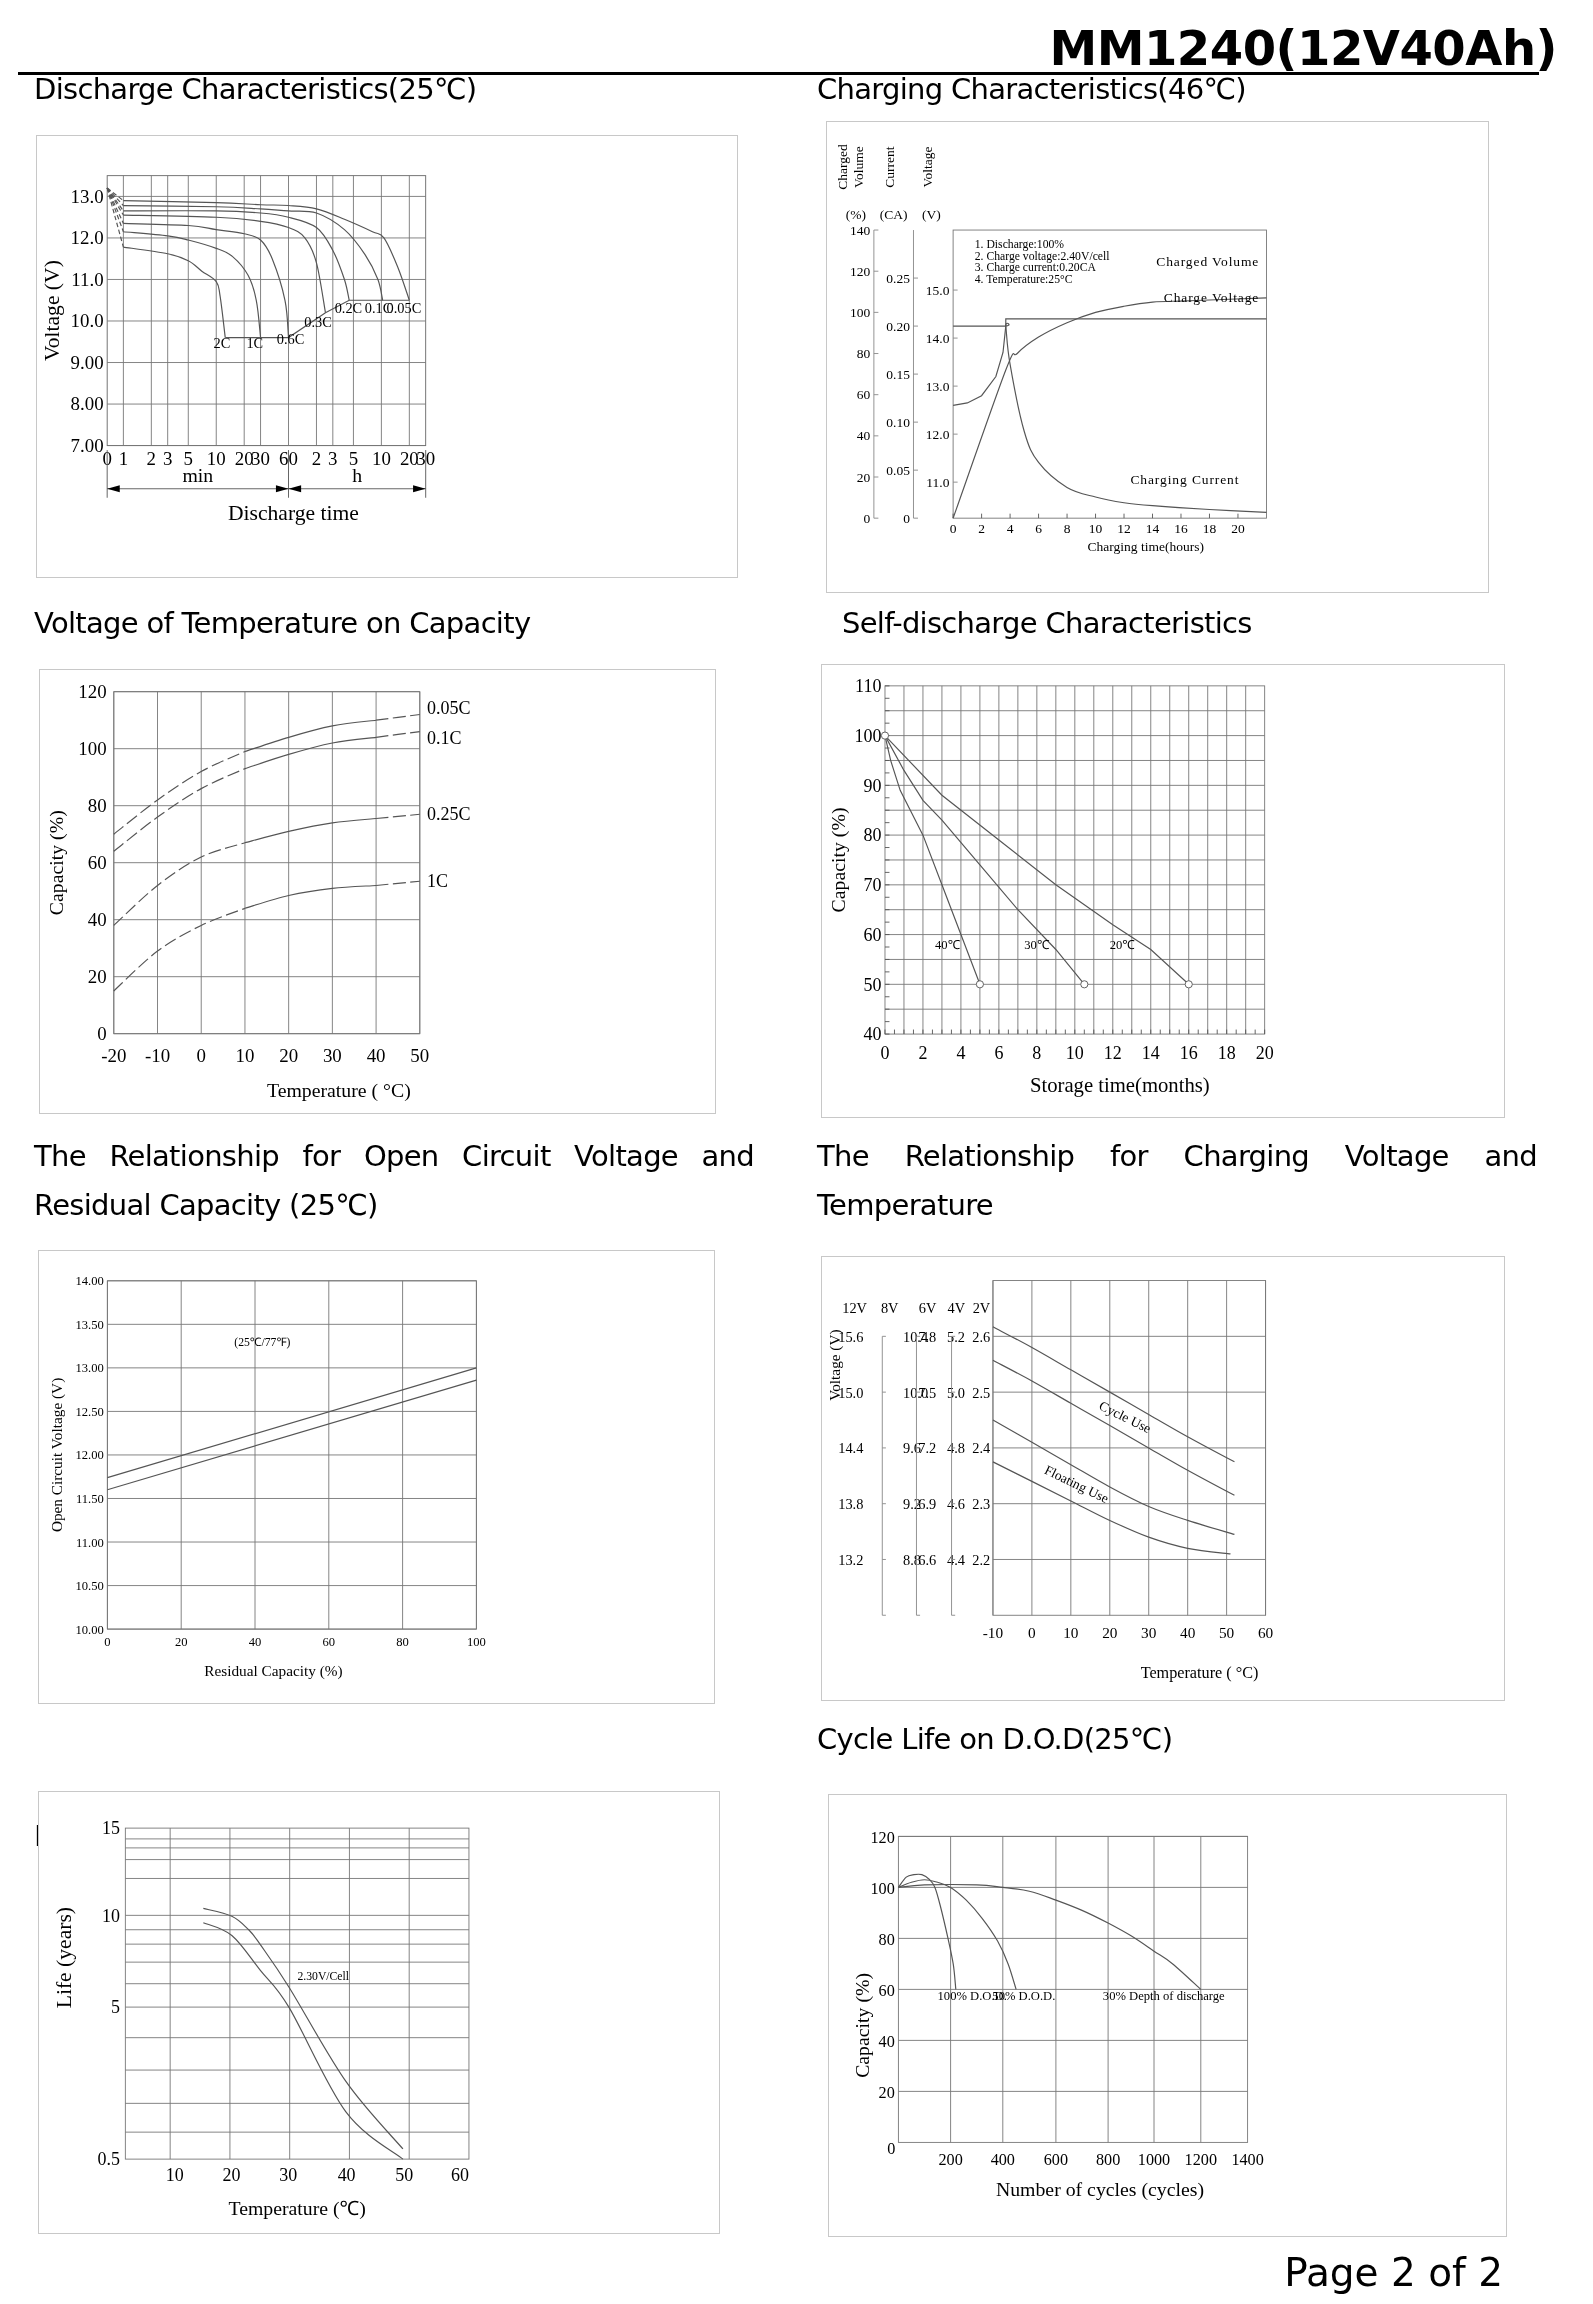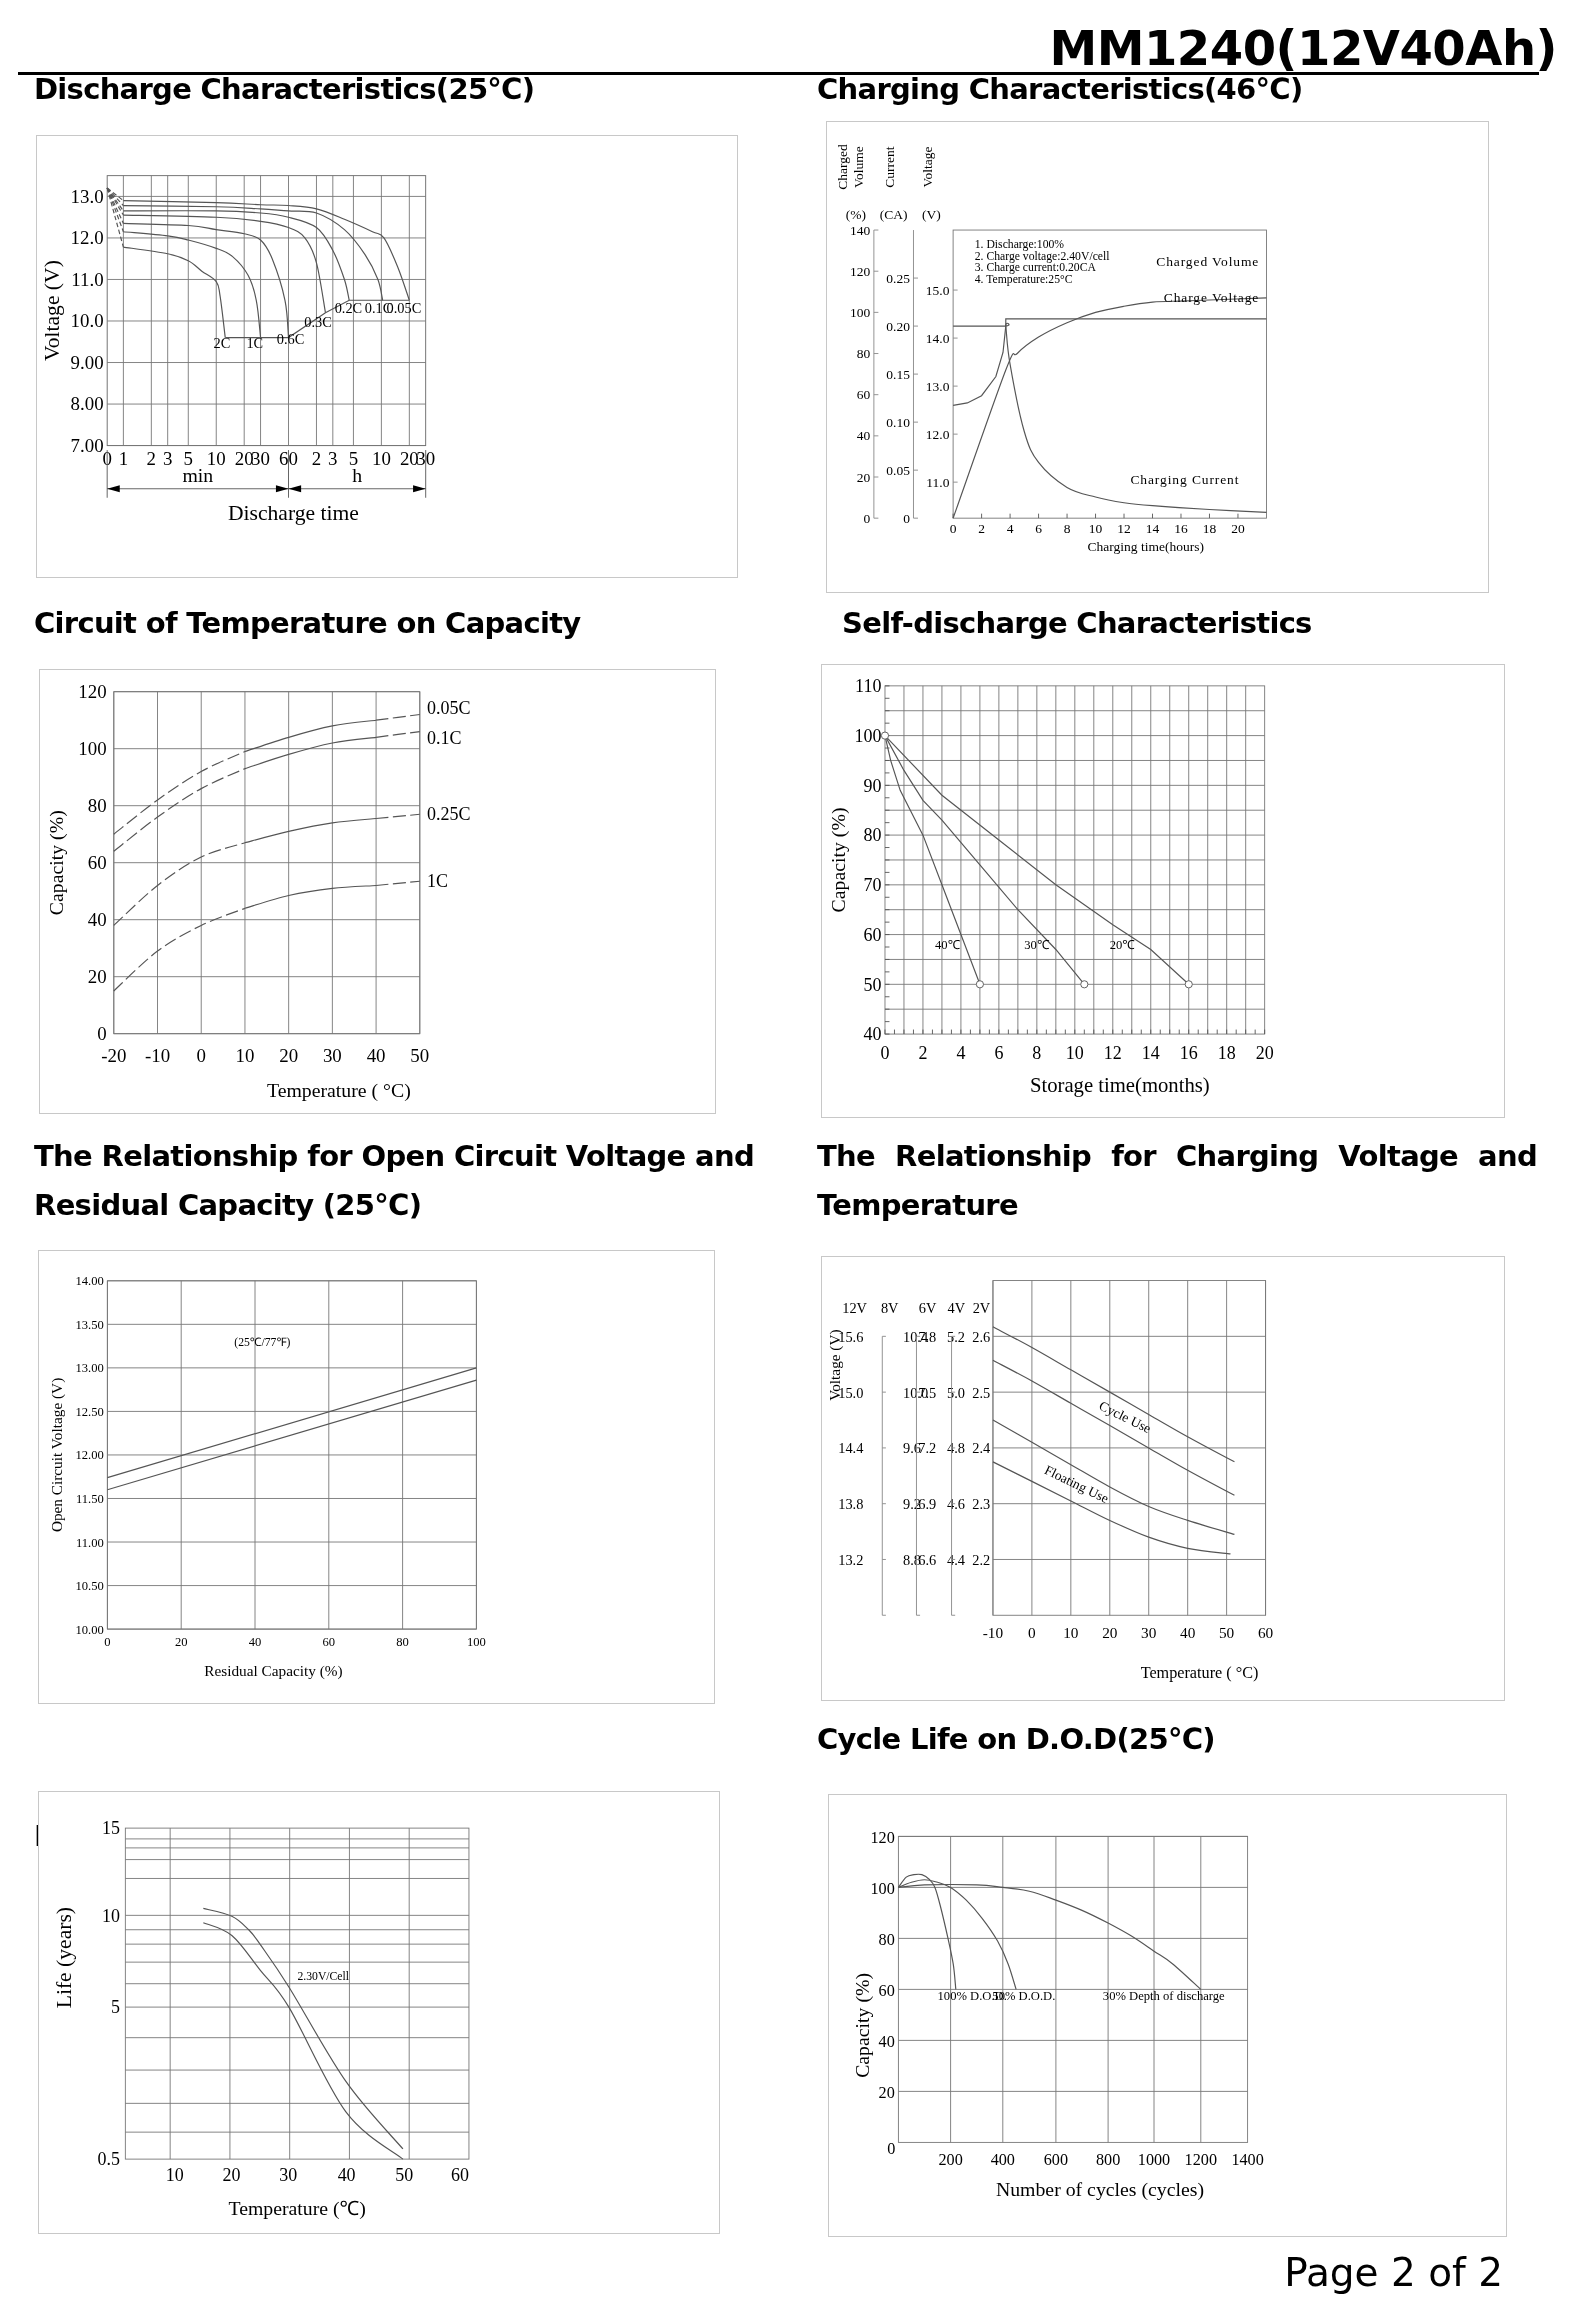--- a/index.html
+++ b/index.html
@@ -1,34 +1,34 @@
 <!DOCTYPE html>
 <html style="font-size:14.4px"><head>
 <meta charset="utf-8">
 <style>
   html,body{margin:0;padding:0;background:#fff;}
   body{width:1593px;height:2304px;position:relative;overflow:hidden;font-family:"Liberation Sans",sans-serif;color:#000;}
   .doc-title{position:absolute;right:36px;top:20px;font-size:48px;font-weight:bold;font-family:"DejaVu Sans",sans-serif;letter-spacing:-0.5px;}
   .rule{position:absolute;left:18px;right:54px;top:72px;height:2.7px;background:#000;}
-  .sec-title{position:absolute;font-family:"DejaVu Sans",sans-serif;font-weight:bold;font-size:29px;line-height:49px;letter-spacing:-0.7px;}
+  .sec-title{position:absolute;font-family:"DejaVu Sans",sans-serif;font-weight:normal;font-size:29px;line-height:49px;letter-spacing:-0.7px;}
   .sec-title.just{text-align:justify;text-align-last:left;}
   .chart-box{position:absolute;border:1.8px solid #c8c8c8;background:#fff;}
   .chart-box svg{position:absolute;left:0;top:0;}
   svg text{font-family:"Liberation Serif",serif;fill:#000;}
   .page-num{position:absolute;right:90px;top:2250px;font-size:39px;font-family:"DejaVu Sans",sans-serif;}
 </style>
 </head>
 <body>
 
 <div class="doc-title">MM1240(12V40Ah)</div>
 <div class="rule"></div>
 
 <div class="sec-title" style="left:34px;top:65px;">Discharge Characteristics(25℃)</div>
 <div class="sec-title" style="left:817px;top:65px;">Charging Characteristics(46℃)</div>
-<div class="sec-title" style="left:34px;top:599px;">Circuit of Temperature on Capacity</div>
+<div class="sec-title" style="left:34px;top:599px;">Voltage of Temperature on Capacity</div>
 <div class="sec-title" style="left:842px;top:599px;">Self-discharge Characteristics</div>
 <div class="sec-title just" style="left:34px;top:1132px;width:720px;">The Relationship for Open Circuit Voltage and Residual Capacity (25℃)</div>
 <div class="sec-title just" style="left:817px;top:1132px;width:720px;">The Relationship for Charging Voltage and Temperature</div>
 <div class="sec-title" style="left:34px;top:1812px;">Floating Life on Temperature</div>
 <div class="sec-title" style="left:817px;top:1715px;">Cycle Life on D.O.D(25℃)</div>
 
 <div class="chart-box" id="box-discharge" style="left:36px;top:135px;width:700px;height:441px;">
     <svg id="svg-discharge" width="700" height="441" viewBox="0 0 778 490">
       <rect x="78" y="44" width="354" height="300" fill="none" stroke="#666" stroke-width="1"></rect>
       <line x1="78" y1="344" x2="432" y2="344" stroke="#777" stroke-width="1"></line>

